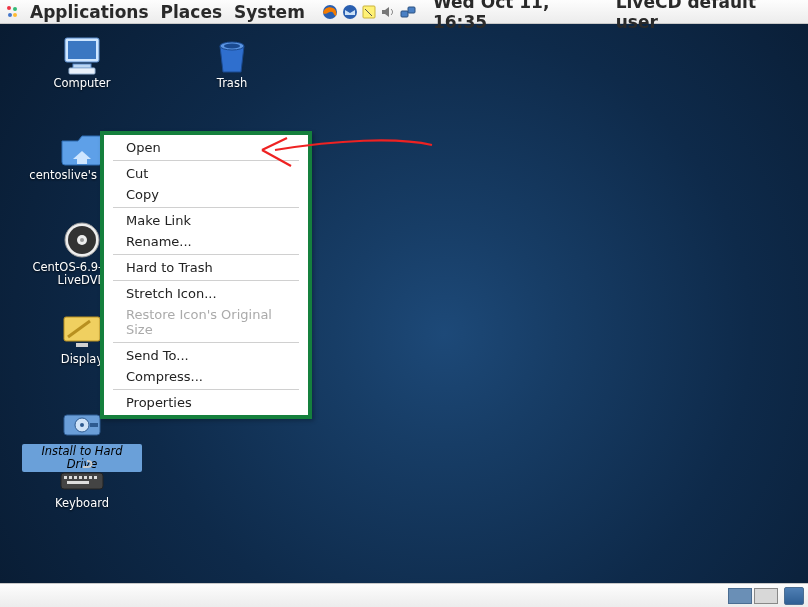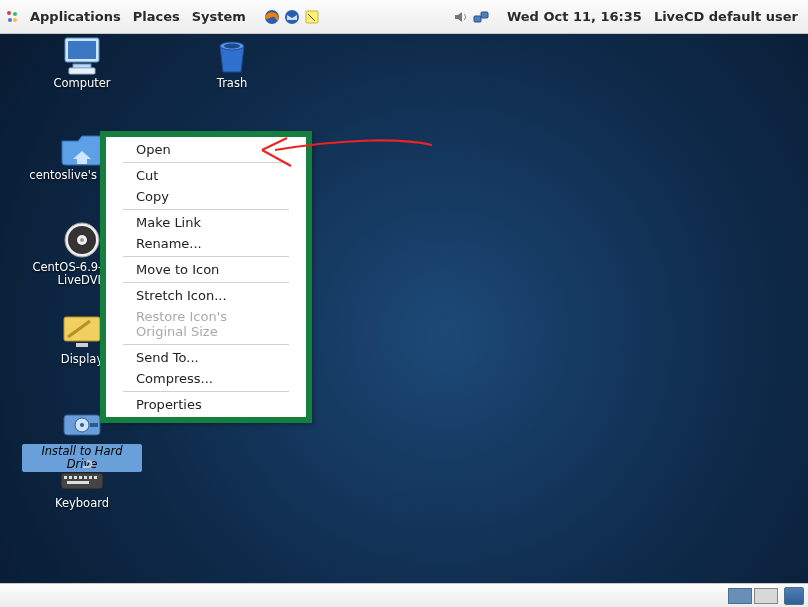--- a/index.html
+++ b/index.html
@@ -4,24 +4,24 @@
 <style>
   * { margin: 0; padding: 0; box-sizing: border-box; font-family: "DejaVu Sans", "Liberation Sans", sans-serif; }
   html, body { width: 808px; height: 607px; overflow: hidden; }
   body {
     background: #0e2a4a radial-gradient(circle at 55% 55%, #1d4978 0%, #173d66 20%, #0e2a4a 55%, #081a30 100%);
     position: relative;
   }
 
   
   .panel-top {
-    position: absolute; top: 0; left: 0; right: 0; height: 34px;
+    position: absolute; top: 0; left: 0; right: 0; height: 24px;
     background: linear-gradient(to bottom, #fdfdfd, #ececec);
     border-bottom: 1px solid #c8c8c8;
-    display: flex; align-items: center; font-size: 13px; color: #2a2a2a;
+    display: flex; align-items: center; font-size: 17px; color: #2a2a2a;
     padding: 0 4px; user-select: none;
   }
   .panel-top .spacer { flex: 1; }
   .panel-top .menu-item { padding: 0 6px; cursor: pointer; font-weight: bold; }
   .panel-top .menu-item.bold { font-weight: bold; }
   .panel-top .app-icon { width: 16px; height: 16px; margin-right: 4px; display:inline-flex; align-items:center; justify-content:center; }
   .panel-top .tray-icon { width: 20px; display:inline-flex; align-items:center; justify-content:center; }
   .panel-top .sep { width: 10px; }
 
   
@@ -50,22 +50,22 @@
   .i-dvd      { top: 184px; left: 0; }
   .i-disp     { top: 276px; left: 0; }
   .i-install  { top: 368px; left: 0; font-style: italic; }
   .i-kbd      { top: 420px; left: 0; }
   
   .i-trash    { top: 0; left: 150px; }
 
   
   .ctx {
     position: absolute; left: 100px; top: 131px; width: 212px;
-    background: #fff; border: 6px solid #15803d; box-shadow: 2px 2px 4px rgba(0,0,0,.25);
-    font-size: 13px; color: #222; padding: 2px 16px;
+    background: #fff; border: 4px solid #15803d; box-shadow: 2px 2px 4px rgba(0,0,0,.25);
+    font-size: 13px; color: #222; padding: 2px 8px;
   }
   .ctx .item { padding: 3px 14px; cursor: pointer; }
   .ctx .item.disabled { color: #aaa; cursor: default; }
   .ctx .sep { height: 1px; background: #d0d0d0; margin: 2px 1px; }
 
   
   .annot { position:absolute; left:257px; top:132px; width:180px; height:50px; pointer-events:none; }
 
   svg { display:block; }
 </style>
@@ -215,21 +215,21 @@
 
 <div class="ctx">
   <div class="item">Open</div>
   <div class="sep"></div>
   <div class="item">Cut</div>
   <div class="item">Copy</div>
   <div class="sep"></div>
   <div class="item">Make Link</div>
   <div class="item">Rename...</div>
   <div class="sep"></div>
-  <div class="item">Move to Icon</div>
+  <div class="item">Hard to Trash</div>
   <div class="sep"></div>
   <div class="item">Stretch Icon...</div>
   <div class="item disabled">Restore Icon's Original Size</div>
   <div class="sep"></div>
   <div class="item">Send To...</div>
   <div class="item">Compress...</div>
   <div class="sep"></div>
   <div class="item">Properties</div>
 </div>
 

